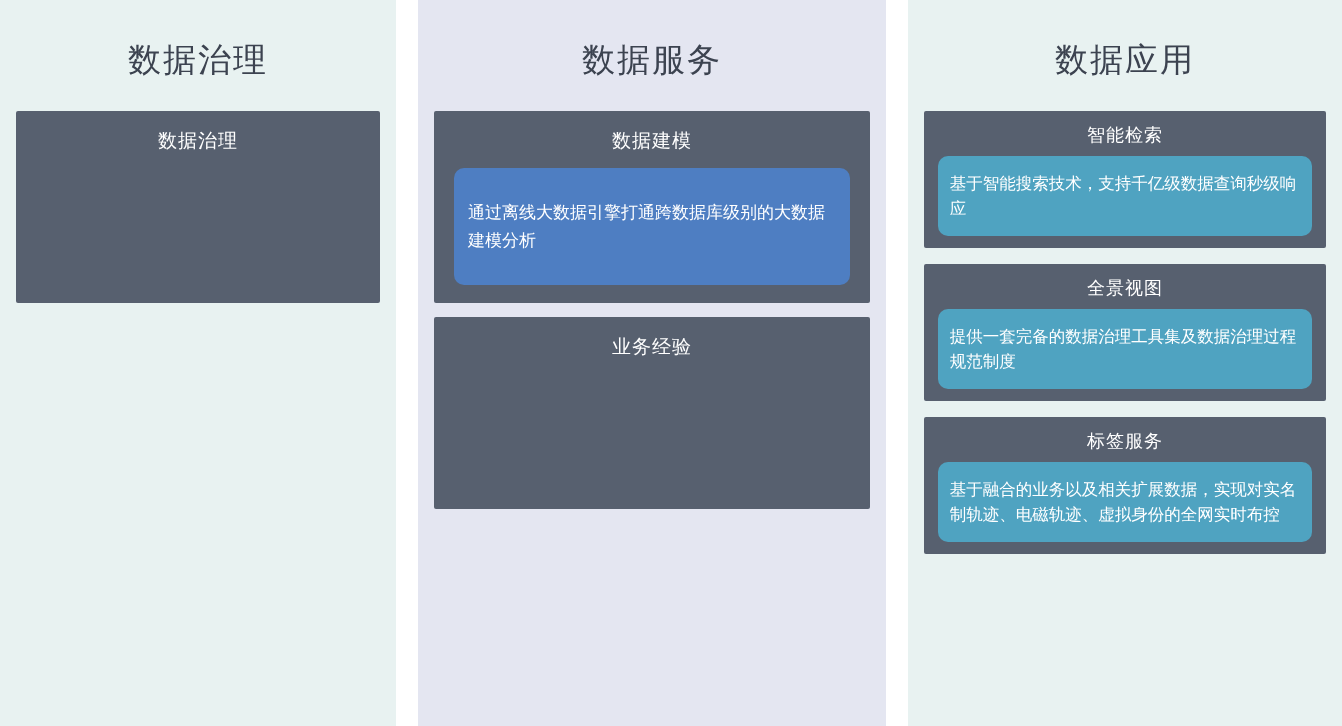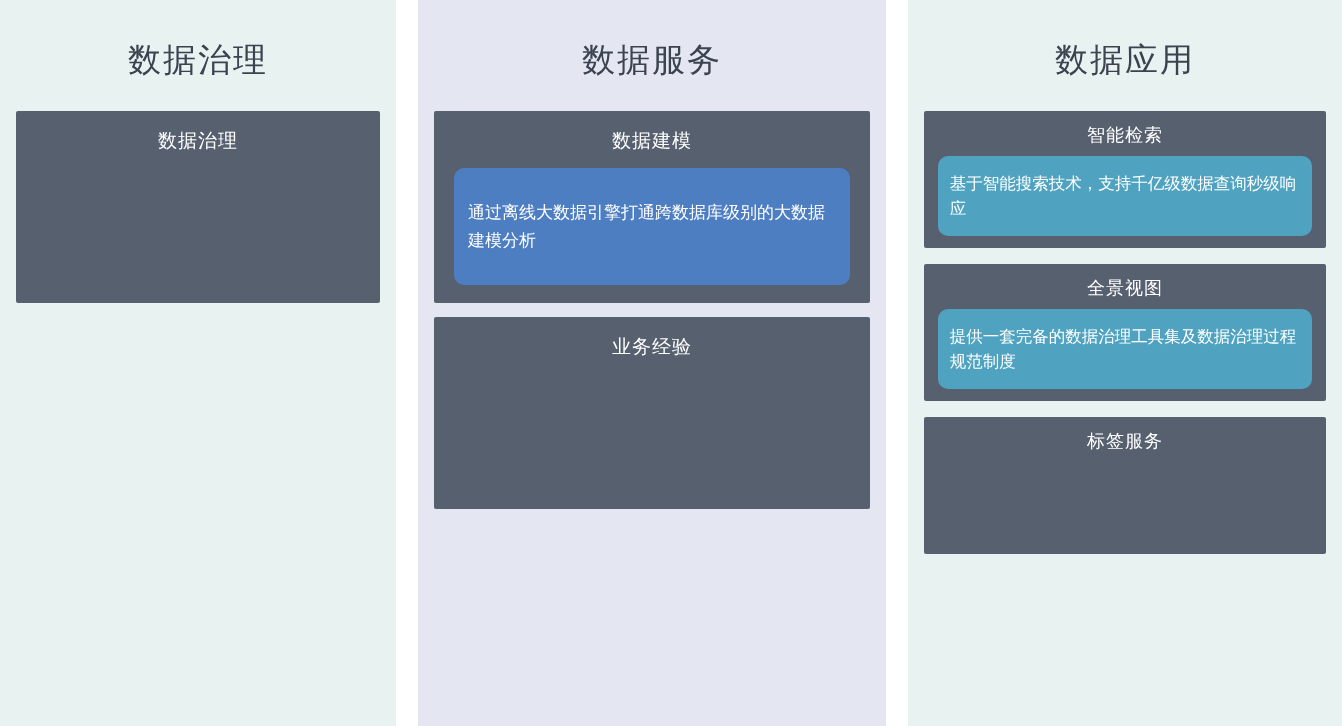--- a/index.html
+++ b/index.html
@@ -102,15 +102,16 @@
     <div class="card-inner inner-teal">基于智能搜索技术，支持千亿级数据查询秒级响应</div>
   </div>
 
   <div class="card">
     <div class="card-title">全景视图</div>
     <div class="card-inner inner-teal">提供一套完备的数据治理工具集及数据治理过程规范制度</div>
   </div>
 
   <div class="card">
     <div class="card-title">标签服务</div>
+    <div class="card-inner inner-teal">基于融合的业务以及相关扩展数据，实现对实名制轨迹、电磁轨迹、虚拟身份的全网实时布控</div>
   </div>
 
 </div>
 
 </body></html>

